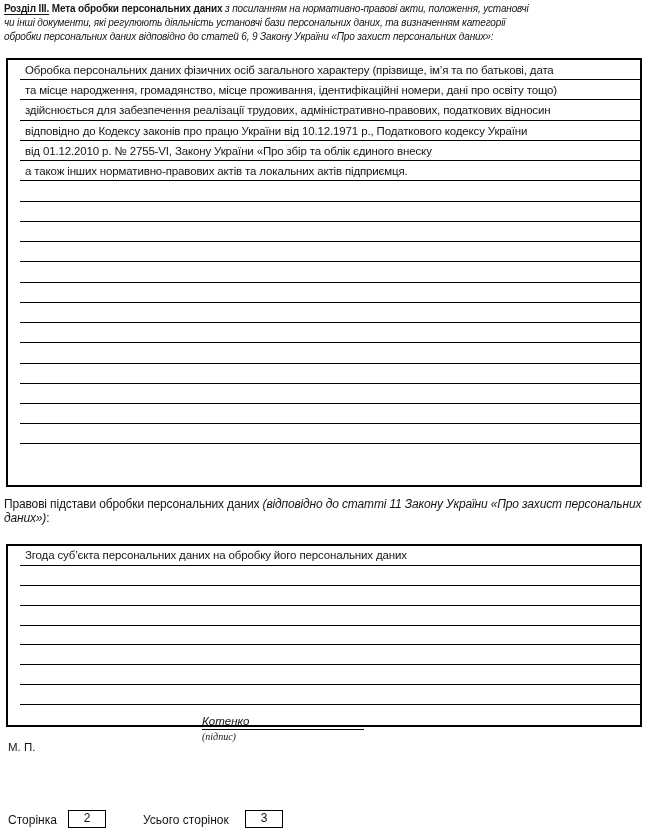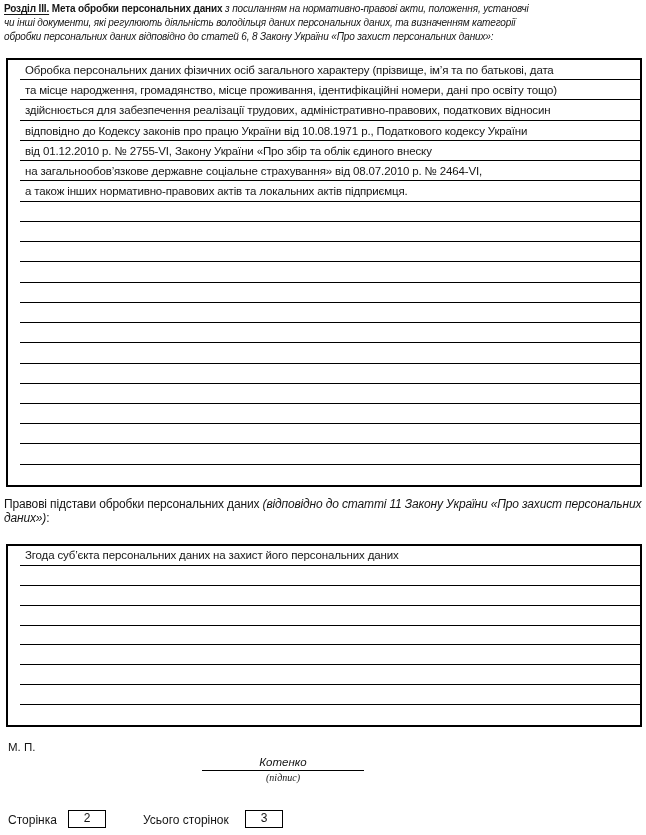--- a/index.html
+++ b/index.html
@@ -65,23 +65,22 @@
   
   .mp {
     position: absolute;
     left: 8px;
     top: 741px;
     font-size: 11.5px;
   }
   .sigblock {
     position: absolute;
     left: 202px;
-    top: 755px;
+    top: 714px;
     width: 162px;
-    text-align: center;
   }
   .sig-name {
     font-style: italic;
     font-size: 11.5px;
     line-height: 14px;
     border-bottom: 1px solid #000;
     padding-bottom: 1px;
   }
   .sig-caption {
     font-style: italic;
@@ -114,31 +113,30 @@
   .f-box1 { left: 68px; }
   .f-box2 { left: 245px; }
 </style>
 </head>
 <body>
 
 <div class="page">
 
   <div class="header">
     <div><span class="b u">Розділ III.</span> <span class="b">Мета обробки персональних даних</span> <span class="i">з посиланням на нормативно-правові акти, положення, установчі</span></div>
-    <div class="i">чи інші документи, які регулюють діяльність володільця даних персональних даних, та визначенням категорії</div>
-    <div class="i">обробки персональних даних відповідно до статей 6, 8 Закону України «Про захист персональних даних»:</div>
+    <div class="i">чи інші документи, які регулюють діяльність установчі бази персональних даних, та визначенням категорії</div>
+    <div class="i">обробки персональних даних відповідно до статей 6, 9 Закону України «Про захист персональних даних»:</div>
   </div>
 
   <div class="tbl t1">
     <div class="trow">Обробка персональних даних фізичних осіб загального характеру (прізвище, ім’я та по батькові, дата</div>
     <div class="trow">та місце народження, громадянство, місце проживання, ідентифікаційні номери, дані про освіту тощо)</div>
     <div class="trow">здійснюється для забезпечення реалізації трудових, адміністративно-правових, податкових відносин</div>
-    <div class="trow">відповідно до Кодексу законів про працю України від 10.08.1971 р., Податкового кодексу України</div>
+    <div class="trow">відповідно до Кодексу законів про працю України від 10.12.1971 р., Податкового кодексу України</div>
     <div class="trow">від 01.12.2010 р. № 2755-VI, Закону України «Про збір та облік єдиного внеску</div>
-    <div class="trow">на загальнообов’язкове державне соціальне страхування» від 08.07.2010 р. № 2464-VI,</div>
     <div class="trow">а також інших нормативно-правових актів та локальних актів підприємця.</div>
     <div class="trow"></div>
     <div class="trow"></div>
     <div class="trow"></div>
     <div class="trow"></div>
     <div class="trow"></div>
     <div class="trow"></div>
     <div class="trow"></div>
     <div class="trow"></div>
     <div class="trow"></div>
@@ -148,21 +146,21 @@
     <div class="trow"></div>
     <div class="trow"></div>
   </div>
 
   <div class="para2">
     <div><span>Правові підстави обробки персональних даних </span><span class="i">(відповідно до статті 11 Закону України «Про захист персональних</span></div>
     <div><span class="i">даних»)</span><span>:</span></div>
   </div>
 
   <div class="tbl t2">
-    <div class="trow">Згода суб’єкта персональних даних на захист його персональних даних</div>
+    <div class="trow">Згода суб’єкта персональних даних на обробку його персональних даних</div>
     <div class="trow"></div>
     <div class="trow"></div>
     <div class="trow"></div>
     <div class="trow"></div>
     <div class="trow"></div>
     <div class="trow"></div>
     <div class="trow"></div>
     <div class="trow"></div>
   </div>
 

